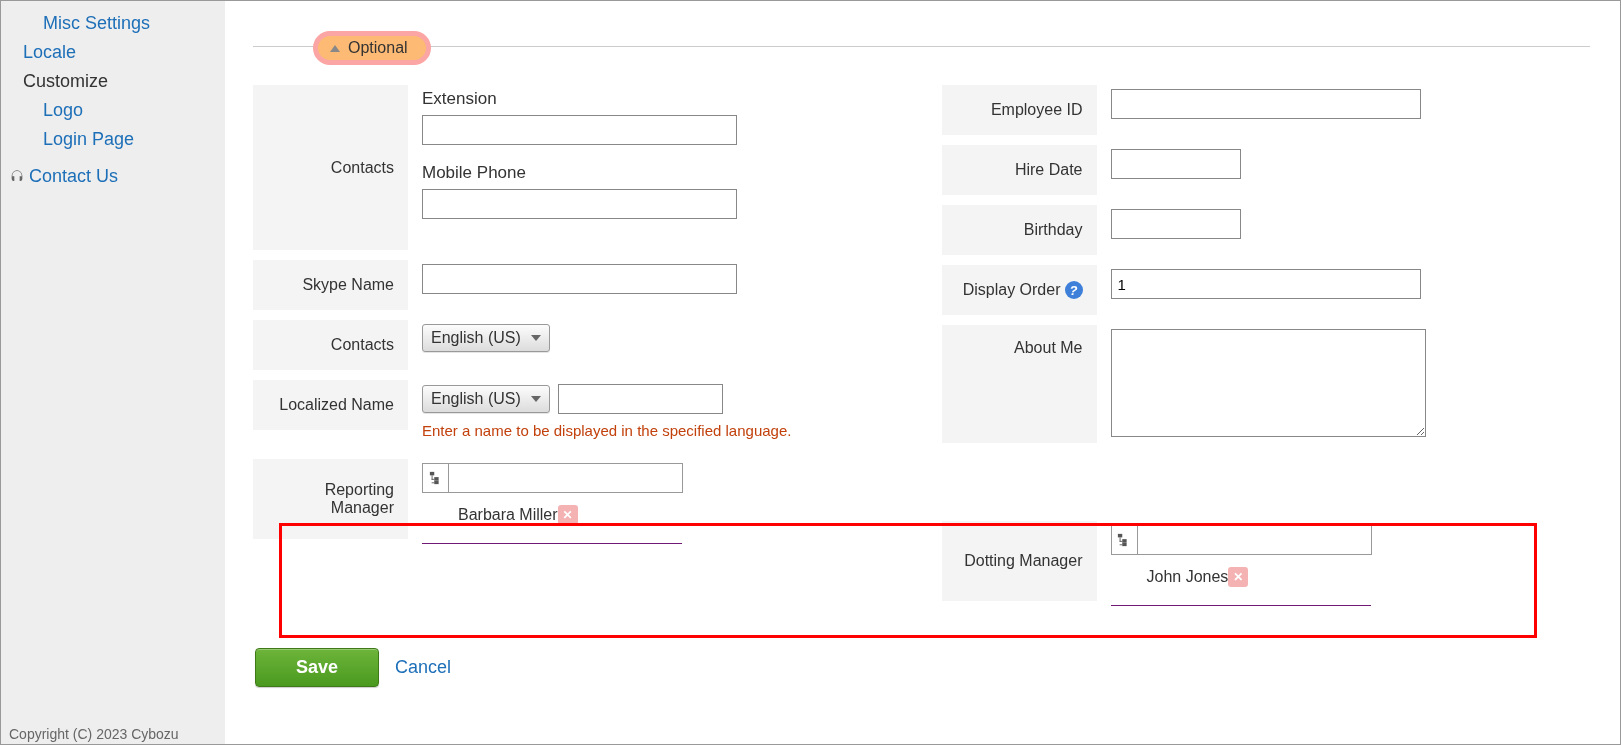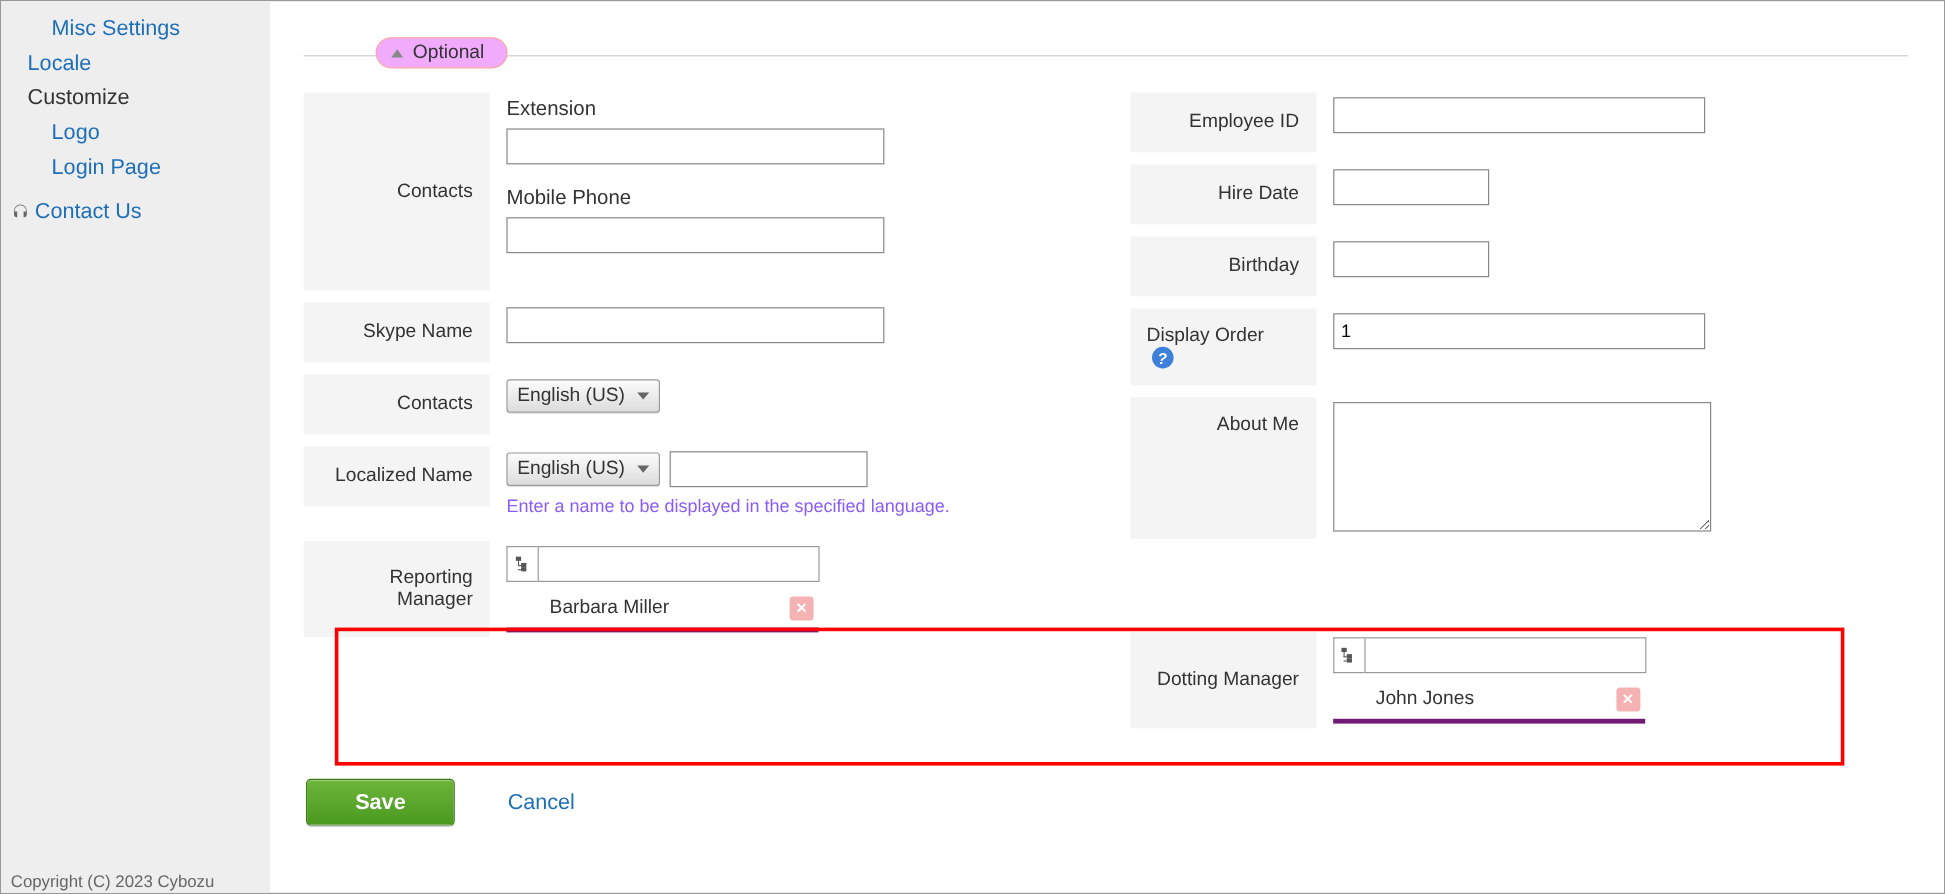--- a/index.html
+++ b/index.html
@@ -9,49 +9,49 @@
 .sidebar .item { padding: 4px 0 4px 22px; color: #1d6fb8; font-size: 18px; cursor: pointer; }
 .sidebar .item.indent { padding-left: 42px; }
 .sidebar .heading { padding: 4px 0 4px 22px; color: #333; font-size: 18px; }
 .sidebar .contact-row { display: flex; align-items: center; padding: 4px 0 4px 8px; margin-top: 8px; }
 .sidebar .contact-row .icon { width:16px; height:16px; margin-right:4px; display:inline-flex; align-items:center; justify-content:center; }
 .sidebar .contact-row .icon svg { width:16px; height:16px; }
 .sidebar .contact-link { color:#1d6fb8; font-size:18px; cursor:pointer; }
 .main { flex: 1; position: relative; padding: 0 30px 0 0; }
 .fieldset { position: relative; margin: 30px 0 0 28px; }
 .fieldset-line { position: absolute; top: 15px; left: 0; right: 0; height: 1px; background: #ccc; }
-.legend { position: relative; display: inline-flex; align-items: center; background: #f0abfc; margin-left: 60px; border: 1px solid #fca5a5; border-radius: 999px; padding: 3px 18px 3px 12px; font-size: 16px; z-index: 1; cursor: pointer; }
+.legend { position: relative; display: inline-flex; align-items: center; background: #fdba74; margin-left: 60px; border: 5px solid #fca5a5; border-radius: 999px; padding: 3px 18px 3px 12px; font-size: 16px; z-index: 1; cursor: pointer; }
 .legend .arrow { width: 0; height: 0; border-left: 5px solid transparent; border-right: 5px solid transparent; border-bottom: 7px solid #888; margin-right: 8px; }
 .form-body { display: flex; gap: 40px; margin: 20px 0 0 28px; }
 .col { flex: 1; }
 .row { display: flex; align-items: flex-start; margin-bottom: 10px; }
 .row.highlighted { padding: 10px 0; }
 .label-cell { width: 155px; background: #f4f4f4; padding: 14px 14px; text-align: right; color: #333; font-size: 16px; min-height: 50px; display: flex; align-items: center; justify-content: flex-end; }
 .label-cell.tall { min-height: 165px; }
 .label-cell.tall2 { min-height: 80px; }
 .value-cell { flex: 1; padding: 4px 0 0 14px; }
 .sub-label { font-size: 17px; color: #333; margin-bottom: 6px; }
 input[type=text] { border: 1px solid #888; height: 30px; padding: 2px 6px; font-size: 15px; }
 .w315 { width: 315px; }
 .w310 { width: 310px; }
 .w130 { width: 130px; }
 textarea { border: 1px solid #888; width: 315px; height: 108px; resize: both; font-family: inherit; font-size: 15px; padding: 4px; }
 .select-btn { display: inline-flex; align-items: center; background: linear-gradient(#fcfcfc,#dcdcdc); border: 1px solid #999; border-radius: 3px; padding: 4px 8px; font-size: 16px; cursor: pointer; box-shadow: 0 1px 0 rgba(0,0,0,0.1); }
 .select-btn .caret { width: 0; height: 0; border-left: 5px solid transparent; border-right: 5px solid transparent; border-top: 6px solid #666; margin-left: 10px; }
-.hint { color: #8b5cf6; font-size: 15px; margin-top: 8px; }
+.hint { color: #c2410c; font-size: 15px; margin-top: 8px; }
 .help-icon { display:inline-flex; width:18px; height:18px; background:#3d7fd9; border-radius:50%; color:#fff; align-items:center; justify-content:center; font-size:13px; font-weight:bold; margin-left:4px; font-style: italic; }
 .red-box { border: 3px solid #ff0000; position: absolute; left: 278px; top: 522px; width: 1258px; height: 115px; pointer-events:none; }
-.btn-row { margin: 22px 0 0 30px; display: flex; align-items: center; gap: 44px; }
+.btn-row { margin: 22px 0 0 30px; display: flex; align-items: center; gap: 16px; }
 .save-btn { background: linear-gradient(#6db43a,#4a9a1f); color:#fff; border:1px solid #3e7a18; border-radius:4px; padding: 8px 40px; font-size: 18px; font-weight:bold; cursor:pointer; box-shadow: inset 0 1px 0 rgba(255,255,255,0.3), 0 1px 1px rgba(0,0,0,0.2); }
 .cancel-link { color:#1d6fb8; font-size:18px; cursor:pointer; }
 .footer { position:absolute; bottom:0; left:0; font-size:14px; color:#666; padding:2px 8px; }
 .picker { display:flex; align-items:center; }
 .picker .tree-btn { width:26px; height:30px; border:1px solid #999; border-right:none; display:flex; align-items:center; justify-content:center; background:#fff; cursor:pointer; }
 .picker input { border:1px solid #999; height:30px; width:235px; padding:2px 6px; }
-.chip { display:flex; align-items:center; justify-content:space-between; width:260px; border-bottom:4px solid #701a75; padding:6px 4px 6px 36px; margin-top:6px; }
+.chip { display:flex; align-items:center; width:260px; border-bottom:1px solid #701a75; padding:6px 4px 18px 36px; margin-top:6px; }
 .chip .name { font-size:16px; }
 .chip .del { width:20px; height:20px; background:#f4b2b2; border-radius:3px; display:flex; align-items:center; justify-content:center; color:#fff; font-size:12px; cursor:pointer; font-weight:bold; }
 </style>
 </head>
 <body>
 
 <div class="container">
   <div class="sidebar">
     <div class="item indent">Misc Settings</div>
     <div class="item">Locale</div>
@@ -164,21 +164,21 @@
         </div>
 
         <div class="row">
           <div class="label-cell">Birthday</div>
           <div class="value-cell">
             <input type="text" class="w130" style="">
           </div>
         </div>
 
         <div class="row">
-          <div class="label-cell" style="justify-content:flex-end;align-items:flex-start;flex-direction:column;">
+          <div class="label-cell" style="justify-content:flex-end;align-items:center;">
             <span>Display Order</span>
             <span class="help-icon">?</span>
           </div>
           <div class="value-cell">
             <input type="text" class="w310" value="1" style="">
           </div>
         </div>
 
         <div class="row">
           <div class="label-cell" style="min-height:118px;align-items:flex-start;">About Me</div>

